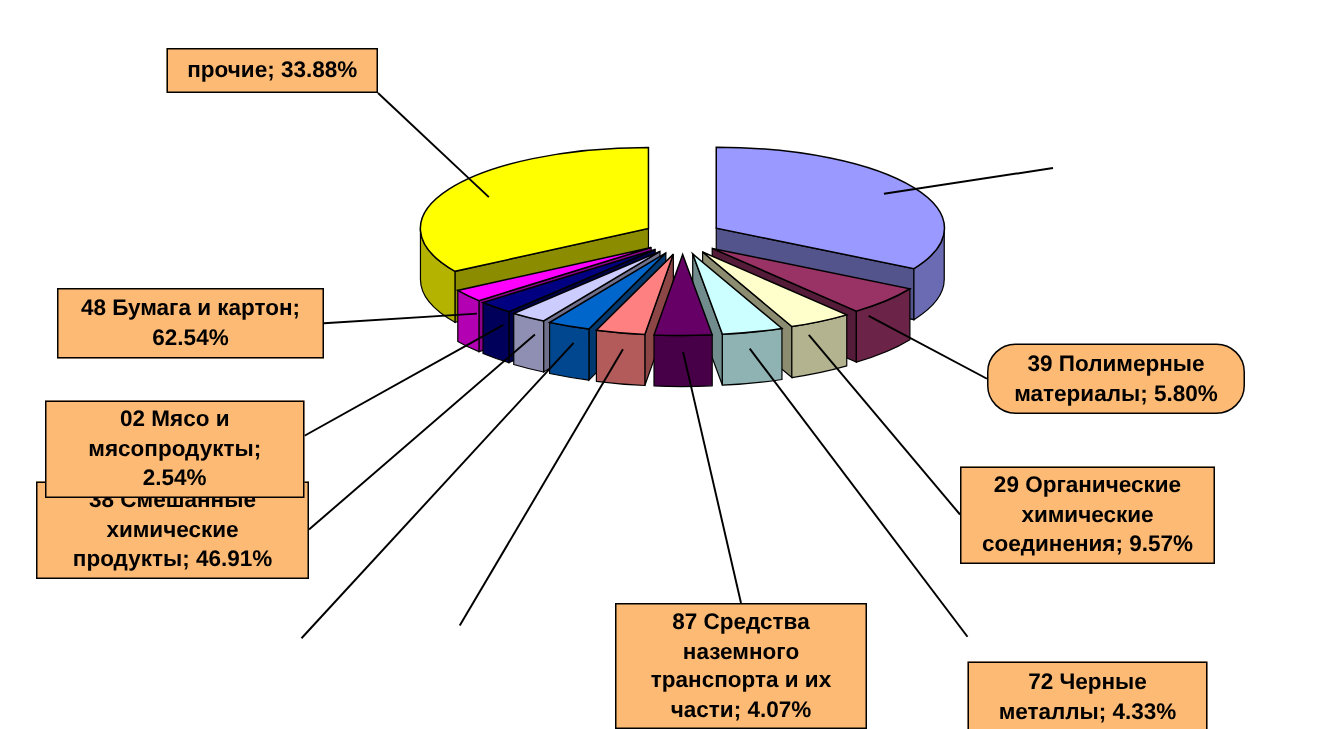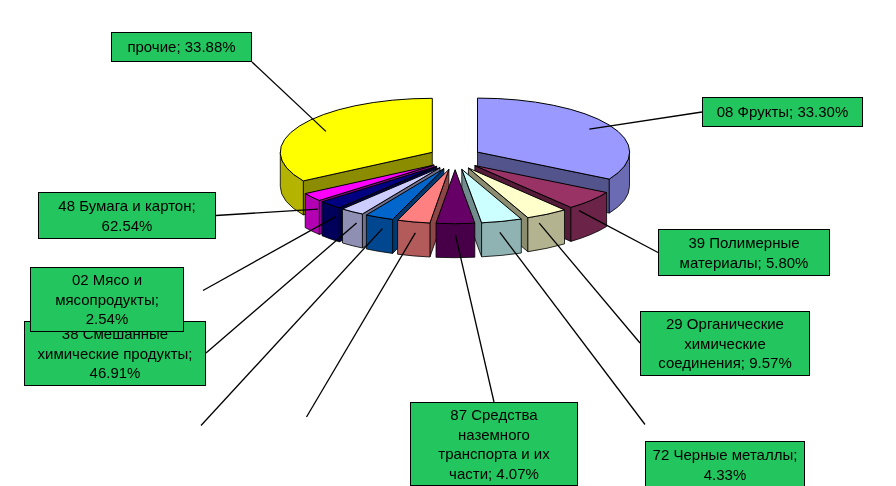--- a/index.html
+++ b/index.html
@@ -1,22 +1,22 @@
 <!DOCTYPE html>
 <html><head>
 <meta charset="utf-8">
 <style>
   html,body{margin:0;padding:0;background:#ffffff;}
   .stage{position:relative;width:896px;height:486px;background:#ffffff;
          font-family:"Liberation Sans",sans-serif;overflow:hidden;}
   #pie-svg{position:absolute;left:0;top:0;}
   #labels{position:absolute;left:0;top:0;width:100%;height:100%;pointer-events:none;}
-  .lbl{position:absolute;box-sizing:border-box;background:#22c55e;border:1.5px solid #000;
+  .lbl{position:absolute;box-sizing:border-box;background:#fdba74;border:1.5px solid #000;
        display:flex;align-items:center;justify-content:center;text-align:center;
-       font-size:15px;line-height:1.3;color:#000;padding:2px 6px;}
+       font-size:15px;line-height:1.3;color:#000;padding:2px 6px;font-weight:bold;}
 </style>
 </head>
 <body>
 
 <div class="stage">
   <svg id="pie-svg" width="896" height="486" viewBox="0 0 896 486">
       <g>
         <path d="M 477.5 152.1 L 609.3 179.1 L 609.3 213.1 L 477.5 186.1 Z" fill="rgb(84,84,140)" stroke="#000" stroke-width="0.8"></path>
         <path d="M 629.5 152.1 A 152 54 0 0 1 609.3 179.1 L 609.3 213.1 A 152 54 0 0 0 629.5 186.1 Z" fill="rgb(107,107,179)" stroke="#000" stroke-width="0.8"></path>
         <path d="M 477.5 152.1 L 477.5 98.1 A 152 54 0 0 1 609.3 179.1 Z" fill="#9999FF" stroke="#000" stroke-width="1"></path>
@@ -76,39 +76,36 @@
       <line x1="645" y1="424.5" x2="499.8" y2="232.4" stroke="#000" stroke-width="1.3"></line>
       <line x1="494" y1="402" x2="455.4" y2="234.6" stroke="#000" stroke-width="1.3"></line>
       <line x1="306.5" y1="417" x2="415.3" y2="232.9" stroke="#000" stroke-width="1.3"></line>
       <line x1="201" y1="425.5" x2="382.4" y2="228.6" stroke="#000" stroke-width="1.3"></line>
       <line x1="206" y1="353" x2="356.6" y2="223.0" stroke="#000" stroke-width="1.3"></line>
       <line x1="203" y1="290.5" x2="335.6" y2="216.6" stroke="#000" stroke-width="1.3"></line>
       <line x1="216" y1="215.5" x2="318.0" y2="209.1" stroke="#000" stroke-width="1.3"></line>
       <line x1="252" y1="62" x2="325.9" y2="131.4" stroke="#000" stroke-width="1.3"></line>
     </svg>
   <div id="labels">
-      <div class="lbl" style="left: 702px; top: 97px; width: 161px; min-height: 30px;">
-        <span>08 Фрукты; 33.30%</span>
-      </div>
-      <div class="lbl" style="left: 658px; top: 229px; width: 172px; min-height: 47px;">
+      <div class="lbl" style="left: 658px; top: 229px; width: 172px; min-height: 47px; border-radius: 19px;">
         <span>39 Полимерные материалы; 5.80%</span>
       </div>
       <div class="lbl" style="left: 640px; top: 311px; width: 170px; min-height: 64px;">
         <span>29 Органические химические соединения; 9.57%</span>
       </div>
       <div class="lbl" style="left: 645px; top: 401px; width: 160px; min-height: 47px; margin-top: 40px;">
         <span>72 Черные металлы; 4.33%</span>
       </div>
       <div class="lbl" style="left: 410px; top: 402px; width: 168px; min-height: 64px;">
         <span>87 Средства наземного транспорта и их части; 4.07%</span>
       </div>
       <div class="lbl" style="left: 24px; top: 321px; width: 182px; min-height: 64px;">
         <span>38 Смешанные химические продукты; 46.91%</span>
       </div>
-      <div class="lbl" style="left: 30px; top: 267px; width: 154px; min-height: 47px;">
+      <div class="lbl" style="left: 30px; top: 267px; width: 173px; min-height: 47px;">
         <span>02 Мясо и мясопродукты; 2.54%</span>
       </div>
       <div class="lbl" style="left: 38px; top: 192px; width: 178px; min-height: 47px;">
         <span>48 Бумага и картон; 62.54%</span>
       </div>
       <div class="lbl" style="left: 111px; top: 32px; width: 141px; min-height: 30px;">
         <span>прочие; 33.88%</span>
       </div>
     </div>
 </div>

